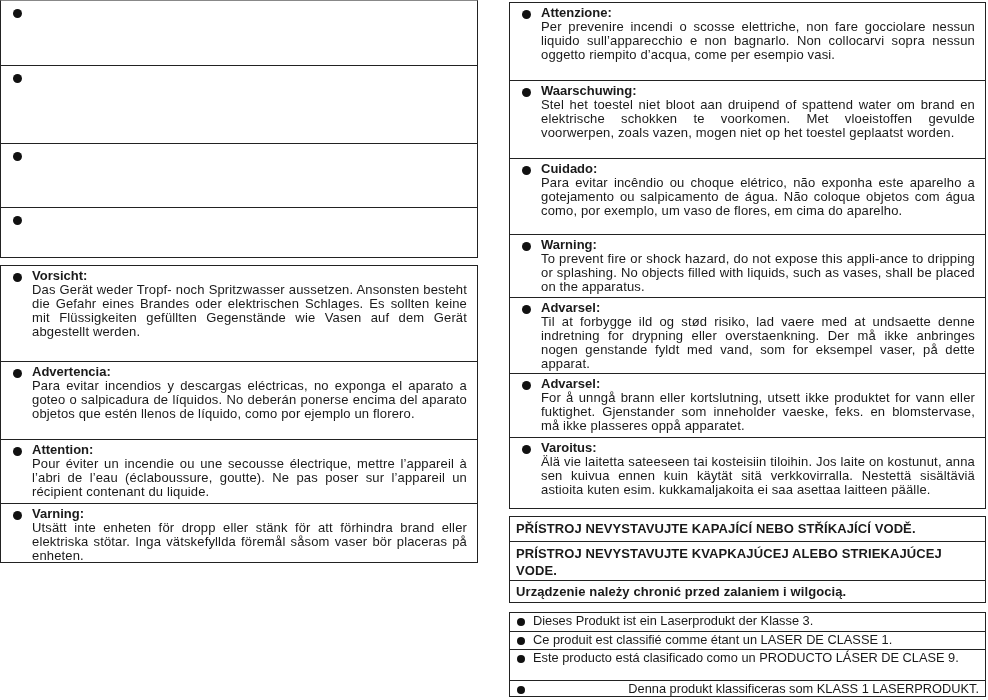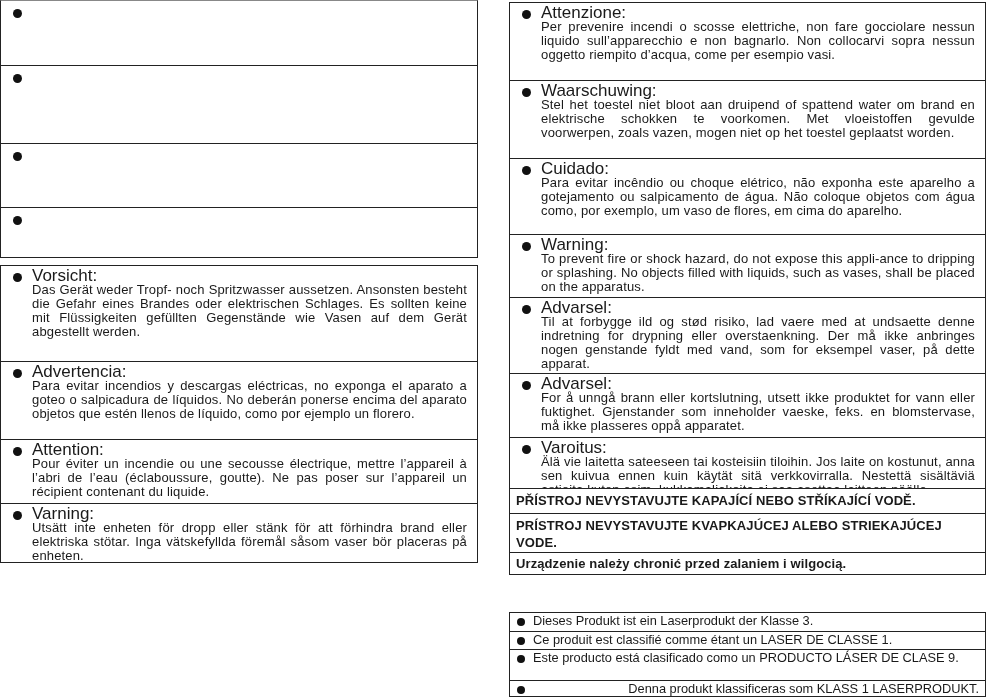--- a/index.html
+++ b/index.html
@@ -4,21 +4,21 @@
 <style>
   html, body { margin: 0; padding: 0; background: #ffffff; }
   body { width: 988px; height: 700px; position: relative; overflow: hidden;
          font-family: "Liberation Sans", "DejaVu Sans", sans-serif; color: #1a1a1a; }
   .box { position: absolute; border: 1.5px solid #222; box-sizing: border-box; background: #fff; }
   .sec { border-top: 1.5px solid #222; box-sizing: border-box; position: relative; }
   .sec:first-child { border-top: none; }
   .bullet { position: absolute; left: 12px; width: 9px; height: 9px; border-radius: 50%; background: #111; }
   .warn .sec { padding: 3px 10px 2px 31px; }
   .warn .bullet { top: 7px; }
-  .title { font-weight: normal; font-size: 17px; line-height: 14px; display: block; }
+  .title { font-weight: bold; font-size: 13px; line-height: 14px; display: block; }
   .body { font-size: 13px; line-height: 14.1px; text-align: justify; display: block; letter-spacing: 0.15px; }
 
   
   #empty-box { left: 0; top: 0; width: 478px; height: 258px; border-top-color: #888; }
   #empty-box .sec .bullet { top: 8px; }
   #empty-box .s1 { height: 64px; }
   #empty-box .s2 { height: 78px; }
   #empty-box .s3 { height: 64px; }
   #empty-box .s4 { height: 50px; }
 
@@ -30,21 +30,21 @@
 
   #right-warn { left: 509px; top: 2px; width: 477px; height: 507px; }
   #right-warn .s1 { height: 77px; }
   #right-warn .s2 { height: 78px; }
   #right-warn .s3 { height: 76px; }
   #right-warn .s4 { height: 63px; }
   #right-warn .s5 { height: 76px; }
   #right-warn .s6 { height: 64px; }
   #right-warn .s7 { height: 70px; }
 
-  #cz-box { left: 509px; top: 488px; width: 477px; height: 87px; }
+  #cz-box { left: 509px; top: 516px; width: 477px; height: 87px; }
   #cz-box .sec { padding: 3px 6px; font-weight: bold; font-size: 13px; letter-spacing: 0.1px; }
   #cz-box .c1 { height: 24px; line-height: 18px; }
   #cz-box .c2 { height: 39px; line-height: 17px; }
   #cz-box .c3 { height: 24px; line-height: 16px; }
 
   #laser-box { left: 509px; top: 612px; width: 477px; height: 85px; }
   #laser-box .sec { padding: 1px 6px 1px 23px; font-size: 12.8px; line-height: 14px; }
   #laser-box .bullet { left: 7px; top: 5px; width: 8px; height: 8px; }
   #laser-box .l1 { height: 18px; }
   #laser-box .l2 { height: 18px; }

